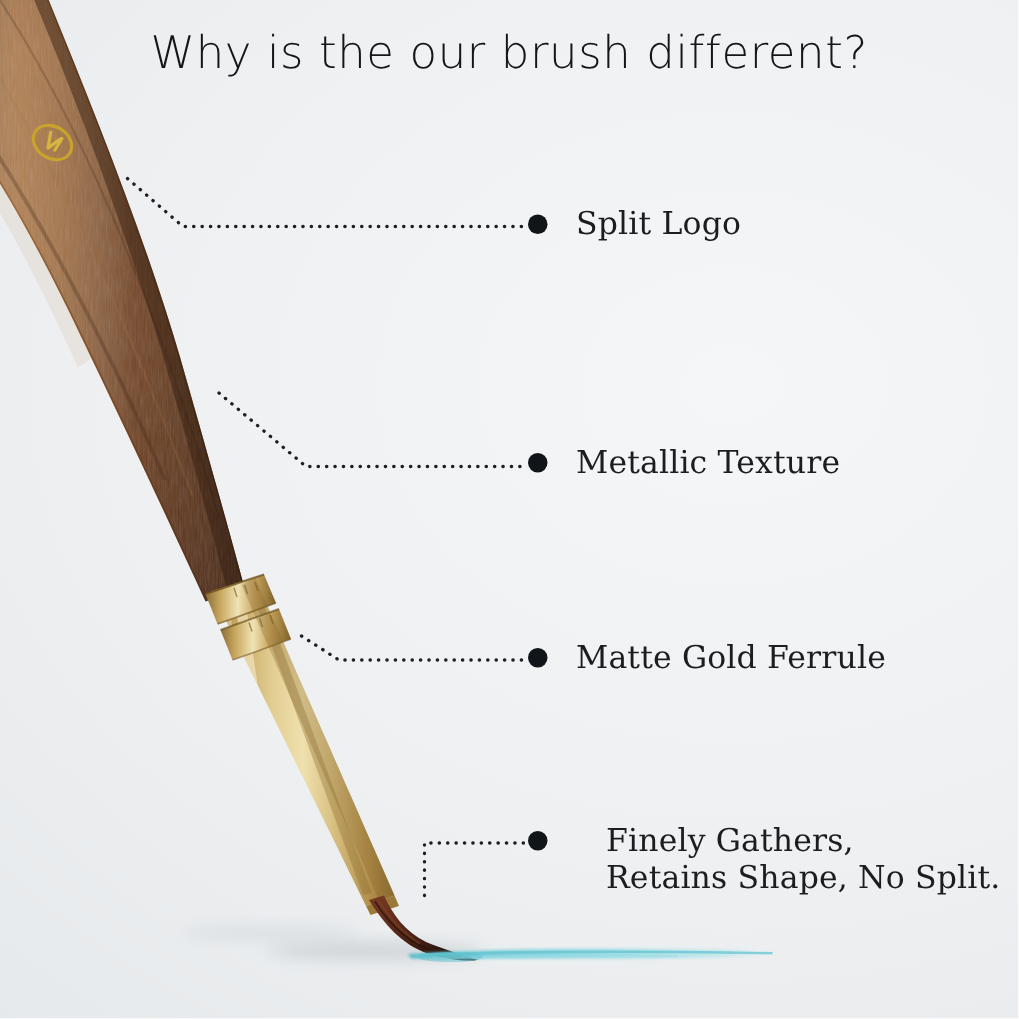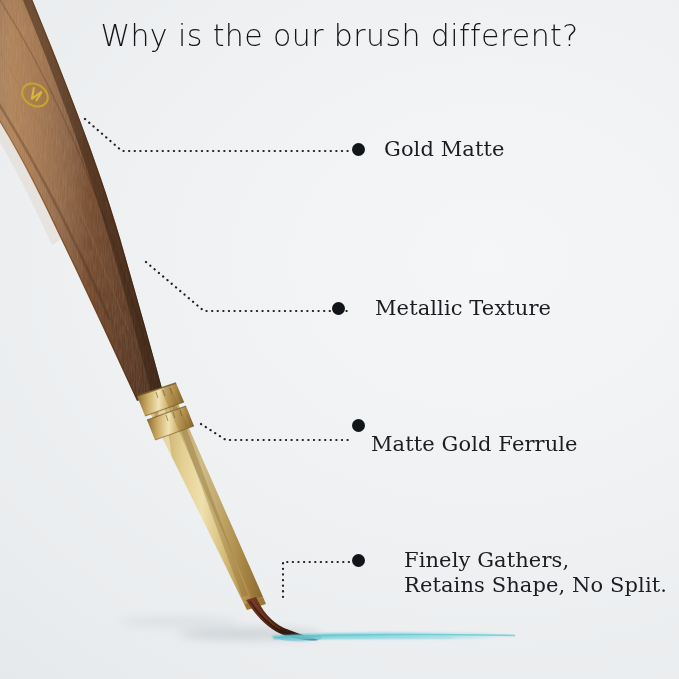--- a/index.html
+++ b/index.html
@@ -57,22 +57,22 @@
     font-family: "DejaVu Serif", "Liberation Serif", serif;
     font-size: 21px;
     color: #1b1d21;
     margin-left: 19px;
     line-height: 1.18;
     white-space: pre-line;
     letter-spacing: 0.1px;
   }
 
   #callout-1 { left: 352px; top: 137px; }
-  #callout-2 { left: 332px; top: 296px; gap: 11px; }
-  #callout-3 { left: 352px; top: 413px; flex-direction: column; }
+  #callout-2 { left: 352px; top: 296px; }
+  #callout-3 { left: 352px; top: 426px; }
   #callout-4 { left: 352px; top: 548px; gap: 20px; }
 
   
   #leaders { position: absolute; left:0; top:0; width:679px; height:679px; }
 </style>
 </head>
 <body>
 
 <div id="stage">
 
@@ -257,21 +257,21 @@
       <path d="M146,262 L204,311 L351,311"></path>
       <path d="M201,424 L226,440 L351,440"></path>
       <path d="M283,597 L283,562 L351,562"></path>
     </g>
   </svg>
 
   <div id="title">Why is the our brush different?</div>
 
   <div class="callout" id="callout-1">
     <span class="bullet"></span>
-    <span class="callout-label">Gold Matte</span>
+    <span class="callout-label">Split Logo</span>
   </div>
 
   <div class="callout" id="callout-2">
     <span class="bullet"></span>
     <span class="callout-label">Metallic Texture</span>
   </div>
 
   <div class="callout" id="callout-3">
     <span class="bullet"></span>
     <span class="callout-label">Matte Gold Ferrule</span>

